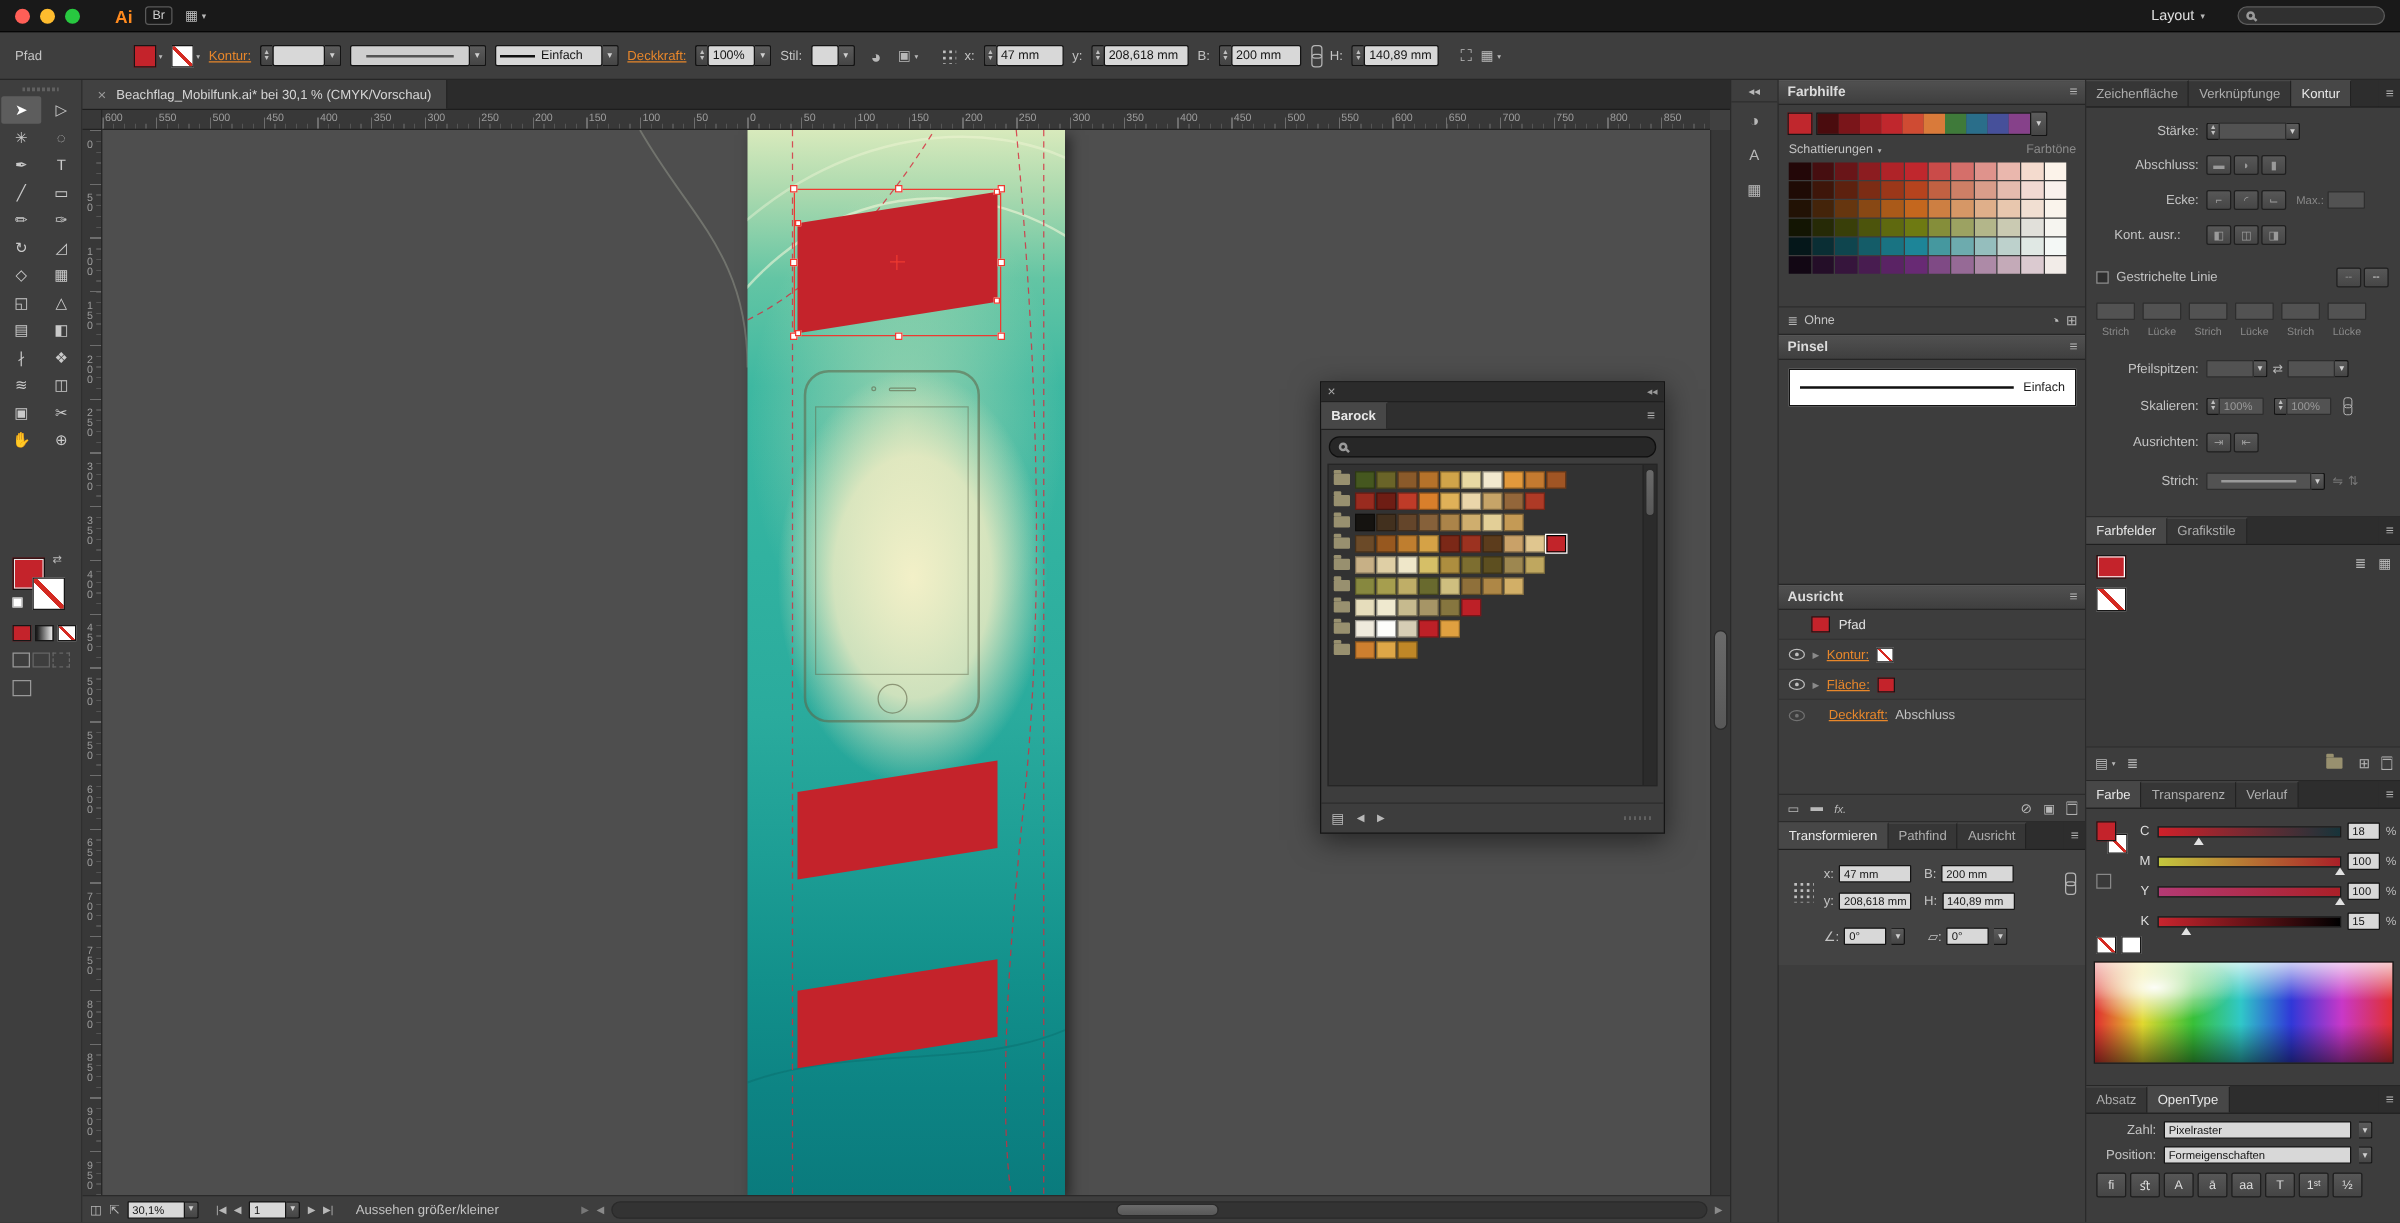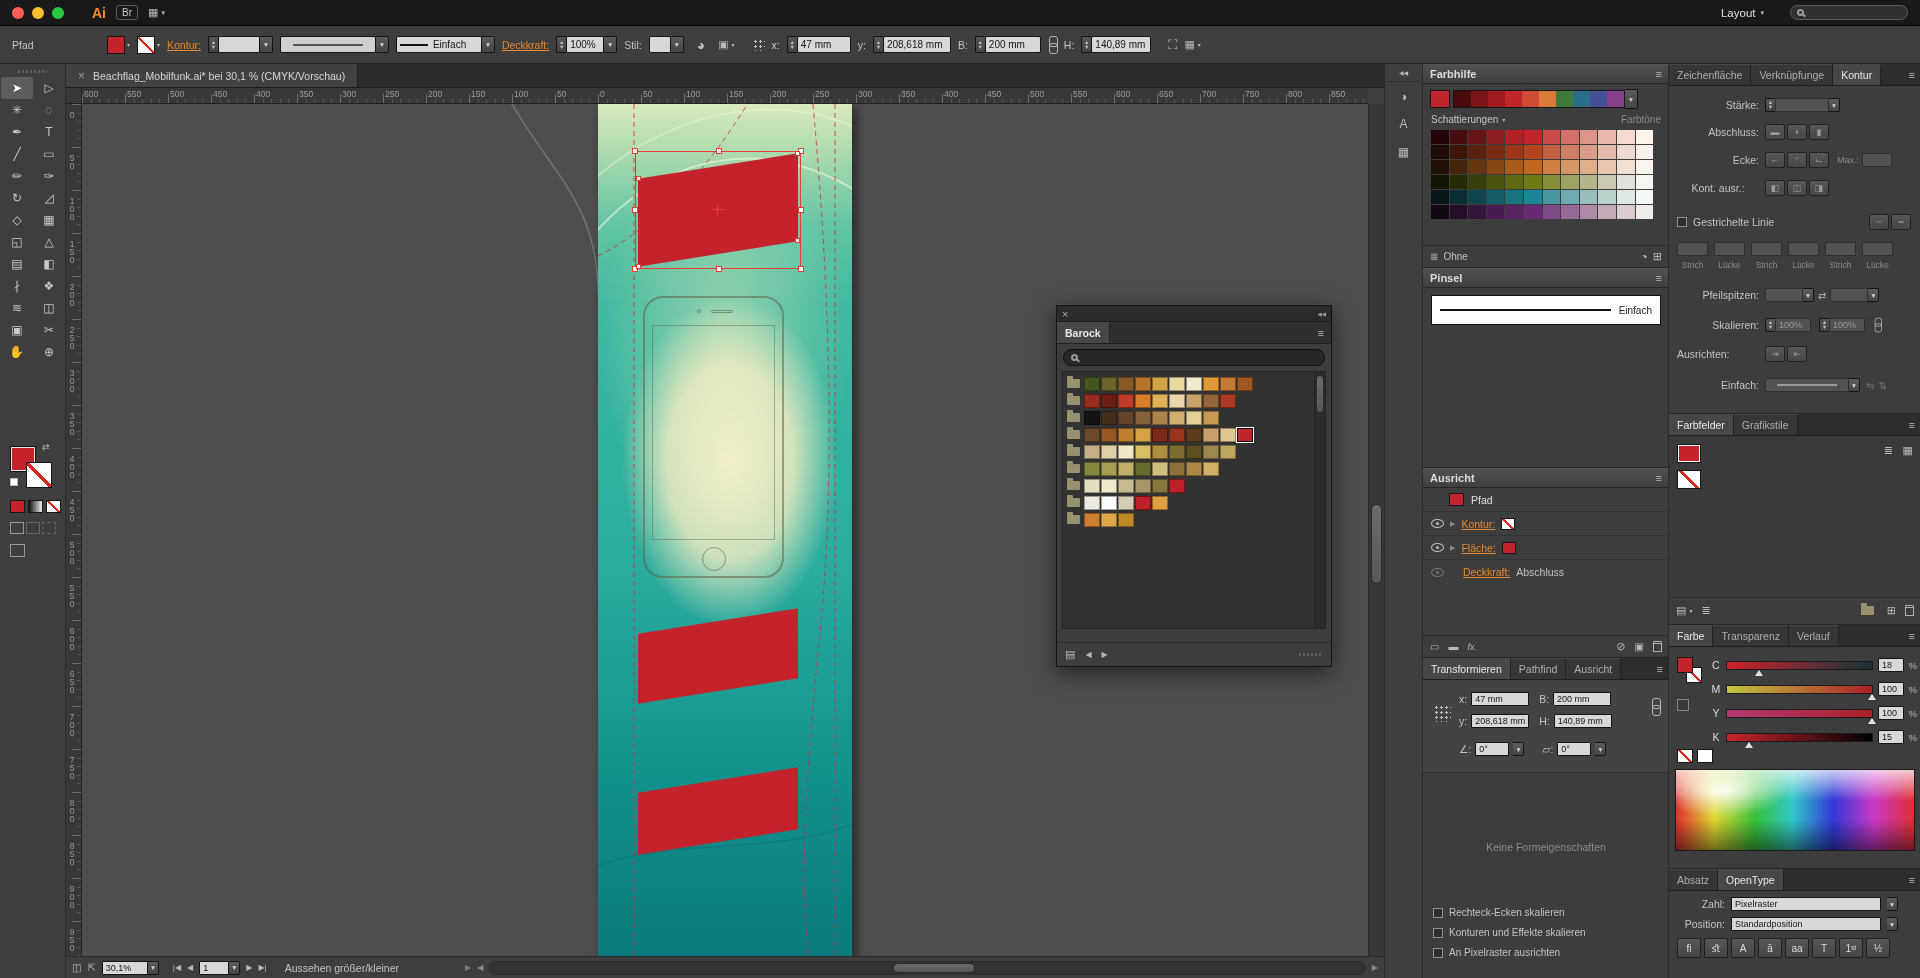--- a/index.html
+++ b/index.html
@@ -655,35 +655,20 @@
         <span class="chainlink ab" style="left:228px;top:18px"></span>
         <div class="ab row" style="left:36px;top:62px;gap:4px">
           <span class="lbl">∠:</span>
           <span class="field sm" style="width:34px">0°</span>
           <span class="caretbtn sm">▼</span>
           <span class="lbl" style="margin-left:14px">▱:</span>
           <span class="field sm" style="width:34px">0°</span>
           <span class="caretbtn sm">▼</span>
         </div>
       </div>
-      <div style="position:relative;height:206px;background:#3d3d3d;border-top:1px solid #2e2e2e">
-        <span class="lbl dim ab" style="left:0;right:0;top:68px;text-align:center">Keine Formeigenschaften</span>
-        <div class="ab row" style="left:10px;top:134px">
-          <span class="chk"></span>
-          <span class="lbl" style="font-size:10px">Rechteck-Ecken skalieren</span>
-        </div>
-        <div class="ab row" style="left:10px;top:154px">
-          <span class="chk"></span>
-          <span class="lbl" style="font-size:10px">Konturen und Effekte skalieren</span>
-        </div>
-        <div class="ab row" style="left:10px;top:174px">
-          <span class="chk"></span>
-          <span class="lbl" style="font-size:10px">An Pixelraster ausrichten</span>
-        </div>
-      </div>
     </div>
   </div>
 
   <div class="ab panelcol" style="left:1668px;top:64px;width:252px;height:914px">
 
     <div class="ab" style="left:0;top:0;width:252px;height:350px;border-bottom:1px solid #262626">
       <div class="tabbar">
         <span class="tab" style="max-width:86px">Zeichenfläche</span>
         <span class="tab" style="max-width:86px">Verknüpfunge</span>
         <span class="tab active">Kontur</span>
@@ -758,26 +743,26 @@
           </span>
         <span class="field sm dis" style="width:36px">100%</span>
         <span class="stepper sm" style="margin-left:8px">
             <span>▲</span>
             <span>▼</span>
           </span>
         <span class="field sm dis" style="width:36px">100%</span>
         <span class="chainlink" style="margin-left:8px;transform:scale(.8)"></span>
       </div>
       <div class="ab row" style="left:0;top:282px;width:252px;padding:0 8px">
-        <span class="lbl" style="width:82px;text-align:left;margin-right:6px">Ausrichten:</span>
+        <span class="lbl" style="width:82px;text-align:right;margin-right:6px">Ausrichten:</span>
         <span class="btn3">⇥</span>
         <span class="btn3">⇤</span>
       </div>
       <div class="ab row" style="left:0;top:314px;width:252px;padding:0 8px">
-        <span class="lbl" style="width:82px;text-align:right;margin-right:6px">Einfach:</span>
+        <span class="lbl" style="width:82px;text-align:right;margin-right:6px">Strich:</span>
         <span class="field sm dis" style="width:84px">
             <span style="width:60px;height:2px;background:#9a9a9a;margin:0 auto"></span>
           </span>
         <span class="caretbtn sm">▼</span>
         <span class="iconb" style="margin-left:6px;font-size:10px;color:#777">⇋</span>
         <span class="iconb" style="margin-left:4px;font-size:10px;color:#777">⇅</span>
       </div>
     </div>
 
     <div class="ab" style="left:0;top:350px;width:252px;height:211px;border-bottom:1px solid #262626">
@@ -865,21 +850,21 @@
         <span style="flex:1;background:#2d2d2d"></span>
         <span class="iconb" style="padding:0 6px;background:#2d2d2d">≡</span>
       </div>
       <div class="row" style="padding:6px 8px 0;gap:6px">
         <span class="lbl" style="width:48px;text-align:right">Zahl:</span>
         <span class="field sm" style="width:150px">Pixelraster</span>
         <span class="caretbtn sm">▼</span>
       </div>
       <div class="row" style="padding:6px 8px 0;gap:6px">
         <span class="lbl" style="width:48px;text-align:right">Position:</span>
-        <span class="field sm" style="width:150px">Standardposition</span>
+        <span class="field sm" style="width:150px">Formeigenschaften</span>
         <span class="caretbtn sm">▼</span>
       </div>
       <div class="row" style="padding:7px 8px 0">
           <span class="otbtn">fi</span>
           <span class="otbtn">ﬆ</span>
           <span class="otbtn">A</span>
           <span class="otbtn">ā</span>
           <span class="otbtn">aa</span>
           <span class="otbtn">T</span>
           <span class="otbtn">1ˢᵗ</span>

